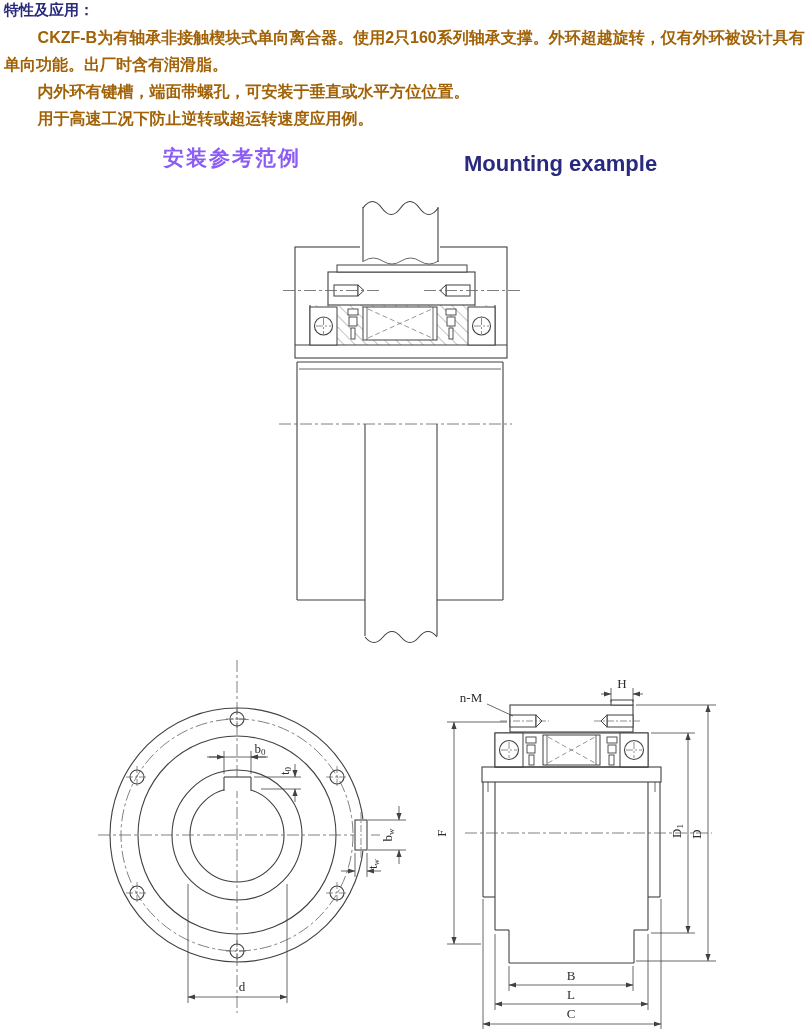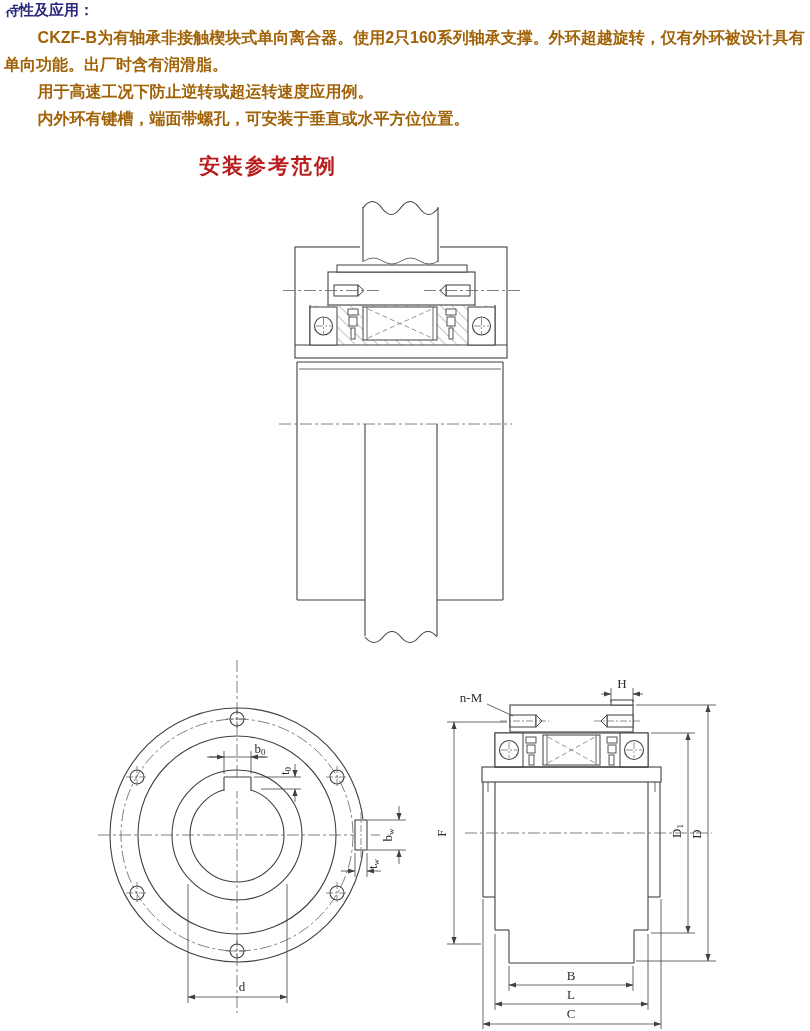--- a/index.html
+++ b/index.html
@@ -1,46 +1,47 @@
 <!DOCTYPE html>
 <html><head>
 <meta charset="utf-8">
 <style>
   html,body{margin:0;padding:0;background:#ffffff;}
   .page{position:relative;width:810px;height:1031px;background:#fff;overflow:hidden;
-        font-family:"Liberation Sans", sans-serif;border-radius:30px;}
+        font-family:"Liberation Sans", sans-serif;}
   .sec-title{position:absolute;left:4px;top:1px;font-size:15px;font-weight:bold;color:#29297e;}
   .bodytext{position:absolute;left:4px;top:24px;width:802px;color:#a16207;
             font-size:16px;font-weight:bold;line-height:27px;}
   .bodytext p{margin:0;text-indent:2.1em;}
-  .h-cn{position:absolute;left:163px;top:152px;font-size:21px;font-weight:bold;color:#b91c1c;letter-spacing:2px;margin-left:36px;}
+  .h-cn{position:absolute;left:163px;top:144px;font-size:21px;font-weight:bold;color:#8b5cf6;letter-spacing:2px;}
   .h-en{position:absolute;left:464px;top:151px;font-size:22px;font-weight:bold;color:#29297e;}
   svg{position:absolute;left:0;top:0;}
   svg text{font-family:"Liberation Serif", serif;font-size:13px;fill:#2c2c2c;}
   .ln{stroke:#414141;stroke-width:1.1;fill:none;}
   .thin{stroke:#414141;stroke-width:0.8;fill:none;}
   .cl{stroke:#5f5f5f;stroke-width:0.8;fill:none;stroke-dasharray:12 3 3 3;}
   .clS{stroke:#5f5f5f;stroke-width:0.7;fill:none;stroke-dasharray:7 2 2 2;}
   .dsh{stroke:#6a6a6a;stroke-width:0.7;fill:none;stroke-dasharray:5 3;}
   .wf{fill:#ffffff;}
 </style>
 </head>
 <body>
 
 <div class="page">
 
   <div class="sec-title">特性及应用：</div>
 
   <div class="bodytext">
     <p>CKZF-B为有轴承非接触楔块式单向离合器。使用2只160系列轴承支撑。外环超越旋转，仅有外环被设计具有单向功能。出厂时含有润滑脂。</p>
+    <p>内外环有键槽，端面带螺孔，可安装于垂直或水平方位位置。</p>
     <p>用于高速工况下防止逆转或超运转速度应用例。</p>
-    <p>内外环有键槽，端面带螺孔，可安装于垂直或水平方位位置。</p>
   </div>
 
   <div class="h-cn">安装参考范例</div>
+  <div class="h-en">Mounting example</div>
 
   <svg width="810" height="1031" viewBox="0 0 810 1031">
     <defs>
       <marker id="arr" viewBox="0 0 10 10" refX="9.2" refY="5" markerWidth="10" markerHeight="10" orient="auto-start-reverse">
         <path d="M0,1.6 L9.5,5 L0,8.4 z" fill="#414141"></path>
       </marker>
       <pattern id="hatchA" width="8" height="8" patternUnits="userSpaceOnUse" patternTransform="rotate(45)">
         <line x1="0" y1="0" x2="8" y2="0" stroke="#7b7b7b" stroke-width="0.9"></line>
       </pattern>
       <pattern id="hatchB" width="12" height="12" patternUnits="userSpaceOnUse" patternTransform="rotate(58)">

